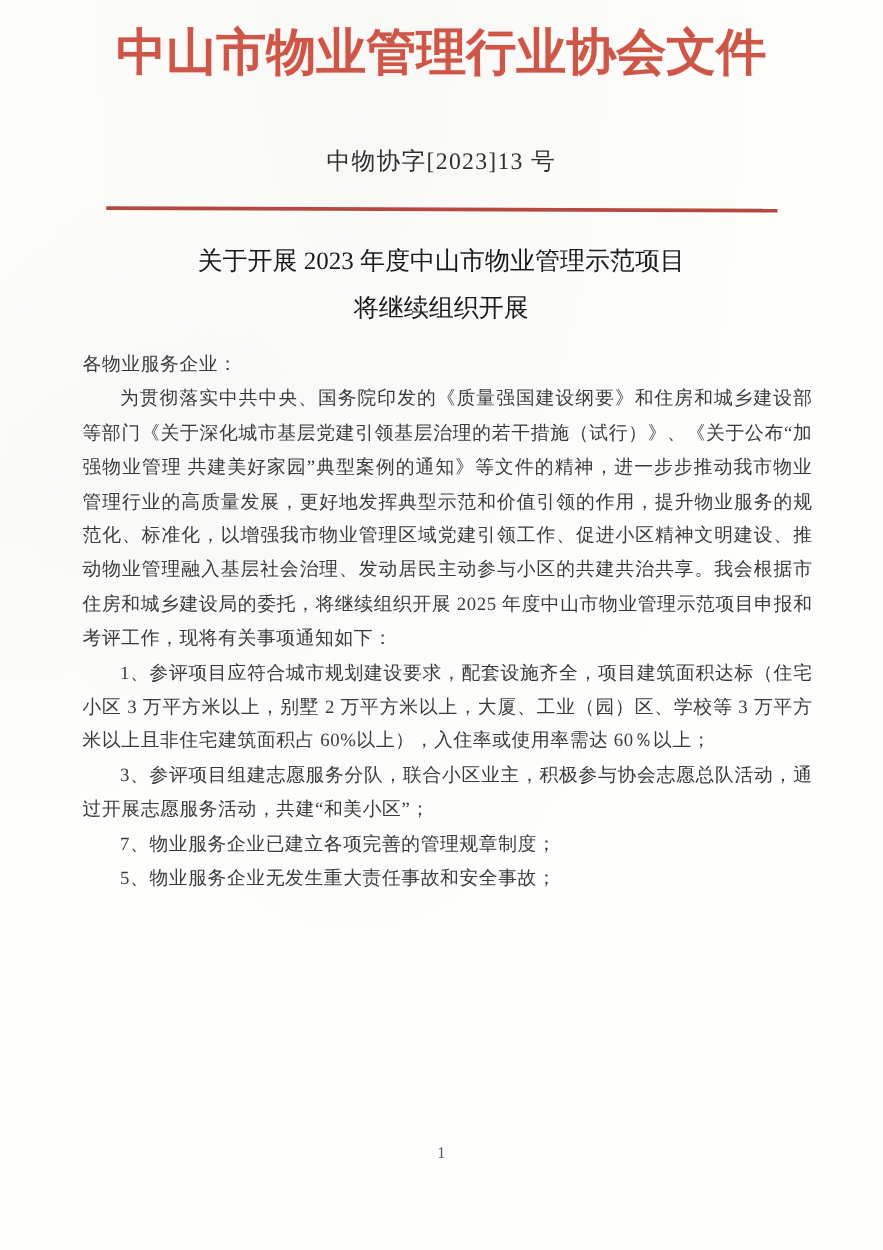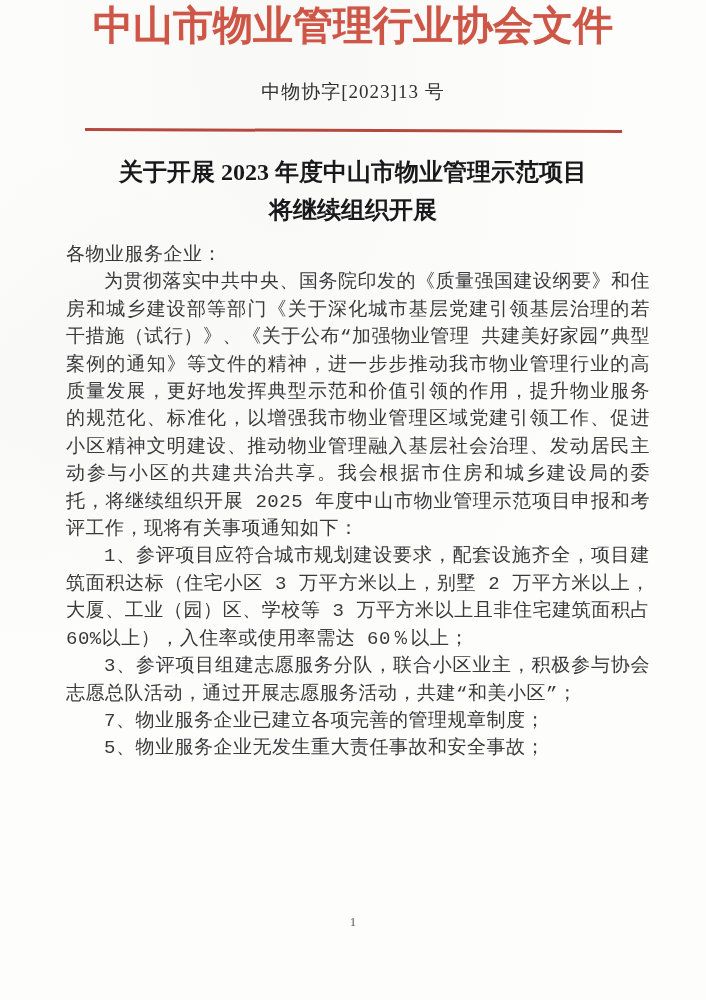--- a/index.html
+++ b/index.html
@@ -13,59 +13,58 @@
     height: 1000px;
     margin: 0 auto;
     background: #fdfdfc;
     background-image:
       radial-gradient(ellipse at 40% 3%, rgba(120,120,120,0.035), rgba(0,0,0,0) 55%),
       radial-gradient(ellipse at 2% 40%, rgba(120,120,120,0.03), rgba(0,0,0,0) 30%);
     overflow: hidden;
     font-family: "Liberation Serif", "DejaVu Serif", serif;
   }
   .letterhead-title {
-    margin: 0;
+    margin: 16px;
     text-align: center;
     font-size: 40px;
     line-height: 1.3;
     font-weight: 700;
     letter-spacing: 0px;
     color: #cd5646;
     text-shadow: 0 0 1px rgba(205,86,70,0.35);
   }
   .doc-number {
-    margin-top: 27px;
+    margin-top: 48px;
     text-align: center;
     font-size: 19px;
     letter-spacing: 1px;
     color: #30302f;
   }
   .red-rule {
     margin: 24px auto 0 auto;
     width: 537px;
     height: 3px;
     background: #b5493f;
     transform: rotate(0.22deg);
   }
   .notice-title {
     margin: 21px 40px 0 40px;
     text-align: center;
-    font-size: 24px;
+    font-size: 20px;
     line-height: 38px;
-    font-weight: 700;
+    font-weight: 400;
     color: #19191b;
   }
   .body-text {
     margin: 13px 56px 0 66px;
-    font-size: 19px;
+    font-size: 15px;
     line-height: 27.4px;
     letter-spacing: 0.5px;
     color: #3a3a3c;
     text-align: justify;
-    font-family: Liberation Mono, monospace;
   }
   .body-text p {
     margin: 0;
   }
   .indent {
     text-indent: 2em;
   }
   .section-heading {
     font-weight: 700;
     color: #272729;

